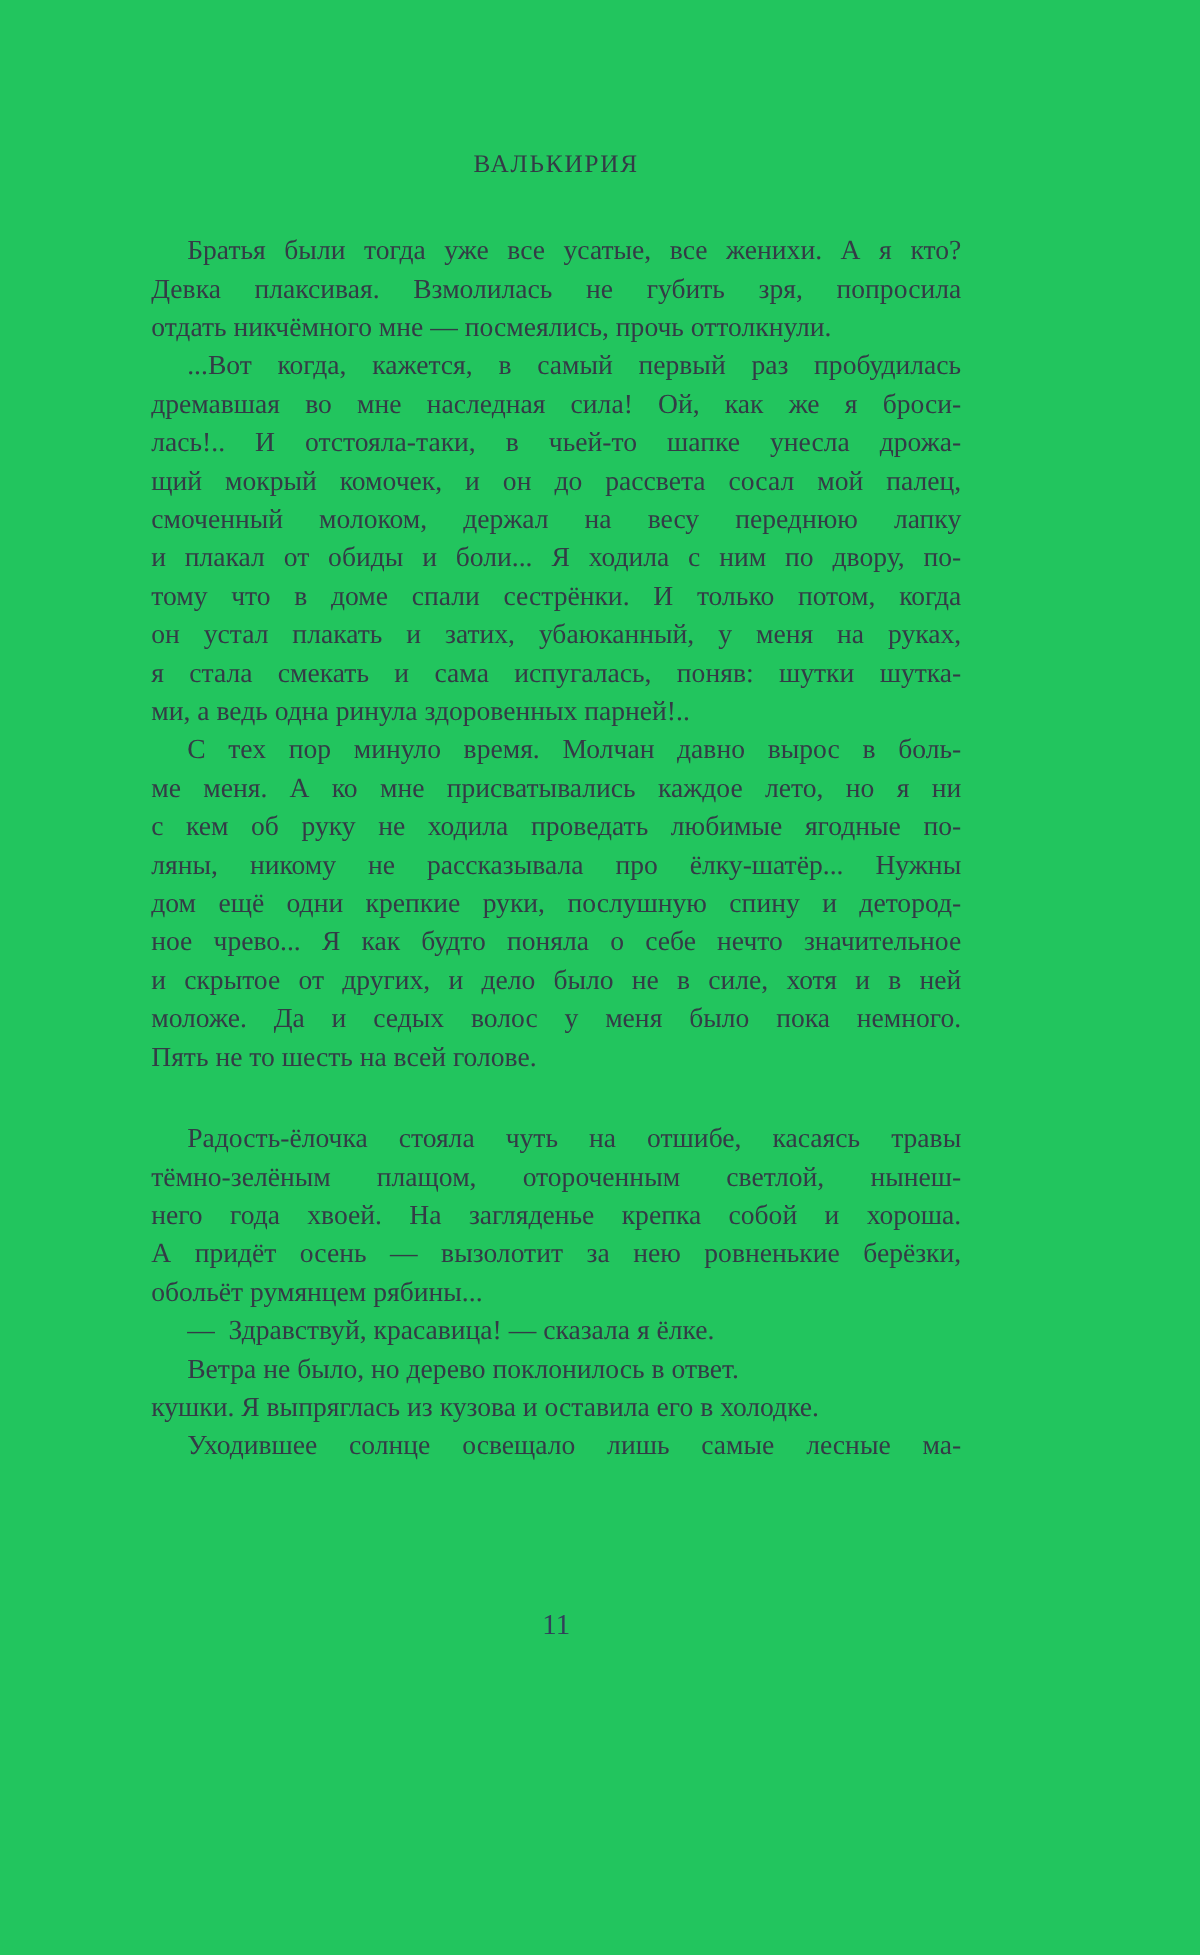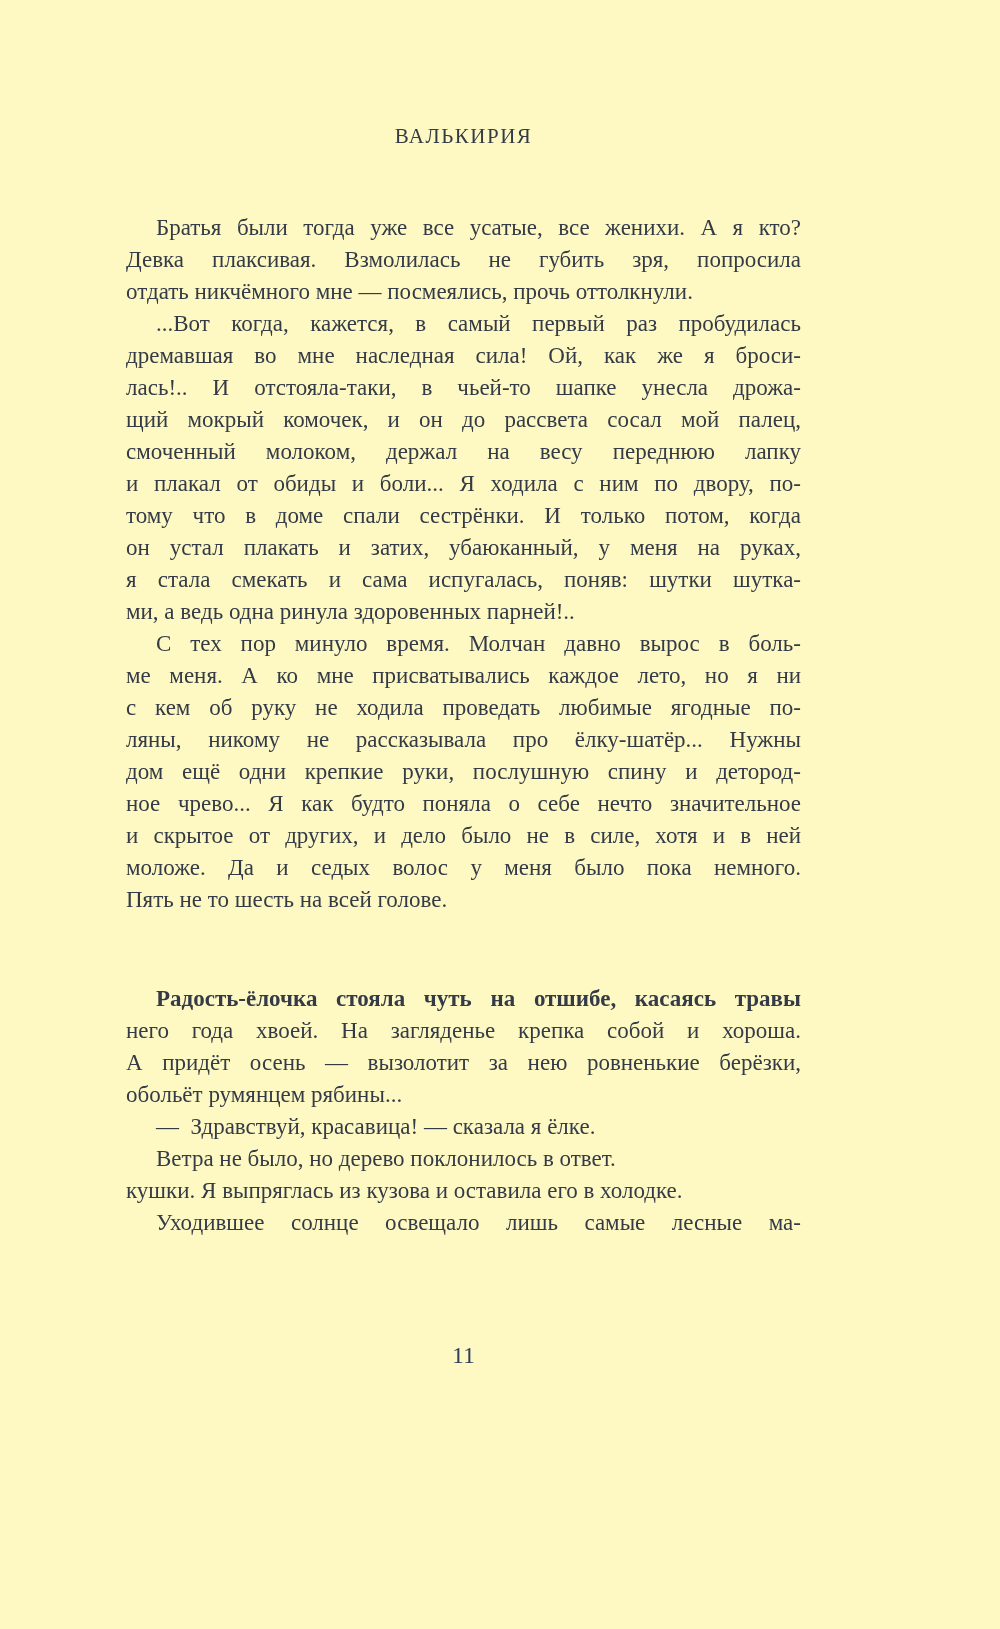--- a/index.html
+++ b/index.html
@@ -4,58 +4,57 @@
 <style>
   html, body {
     margin: 0;
     padding: 0;
     background: #ffffff;
   }
   .page {
     position: relative;
     width: 1000px;
     height: 1629px;
-    background: #fef9c3;
+    background: #22c55e;
     overflow: hidden;
     font-family: "Liberation Serif", "DejaVu Serif", serif;
     color: var(--ink, #343b46);
   }
   .running-head {
     position: absolute;
     top: 124px;
     left: 126px;
     width: 675px;
     text-align: center;
     font-size: 21px;
     line-height: 24px;
     letter-spacing: 1.5px;
     font-weight: normal;
   }
   .body-text {
     position: absolute;
-    top: 212px;
+    top: 193px;
     left: 126px;
     width: 675px;
     font-size: 23px;
     line-height: 32px;
   }
   .line {
     text-align: justify;
     text-align-last: justify;
     white-space: normal;
   }
   .line.end {
     text-align-last: left;
   }
   .line.indent {
     padding-left: 30px;
   }
   .line.gap {
-    margin-top: 67px;
-    font-weight: bold;
+    margin-top: 36px;
   }
   .page-number {
     position: absolute;
     top: 1340px;
     left: 126px;
     width: 675px;
     text-align: center;
     font-size: 24px;
     line-height: 30px;
     color: var(--pagenum, #32405a);
@@ -84,20 +83,21 @@
       <div class="line indent">С тех пор минуло время. Молчан давно вырос в боль-</div>
       <div class="line">ме меня. А ко мне присватывались каждое лето, но я ни</div>
       <div class="line">с кем об руку не ходила проведать любимые ягодные по-</div>
       <div class="line">ляны, никому не рассказывала про ёлку-шатёр... Нужны</div>
       <div class="line">дом ещё одни крепкие руки, послушную спину и детород-</div>
       <div class="line">ное чрево... Я как будто поняла о себе нечто значительное</div>
       <div class="line">и скрытое от других, и дело было не в силе, хотя и в ней</div>
       <div class="line">моложе. Да и седых волос у меня было пока немного.</div>
       <div class="line end">Пять не то шесть на всей голове.</div>
       <div class="line indent gap">Радость-ёлочка стояла чуть на отшибе, касаясь травы</div>
+      <div class="line">тёмно-зелёным плащом, отороченным светлой, нынеш-</div>
       <div class="line">него года хвоей. На загляденье крепка собой и хороша.</div>
       <div class="line">А придёт осень — вызолотит за нею ровненькие берёзки,</div>
       <div class="line end">обольёт румянцем рябины...</div>
       <div class="line indent end">— Здравствуй, красавица! — сказала я ёлке.</div>
       <div class="line indent end">Ветра не было, но дерево поклонилось в ответ.</div>
       <div class="line end">кушки. Я выпряглась из кузова и оставила его в холодке.</div>
       <div class="line indent">Уходившее солнце освещало лишь самые лесные ма-</div>
     </div>
 
   <div class="page-number">11</div>

